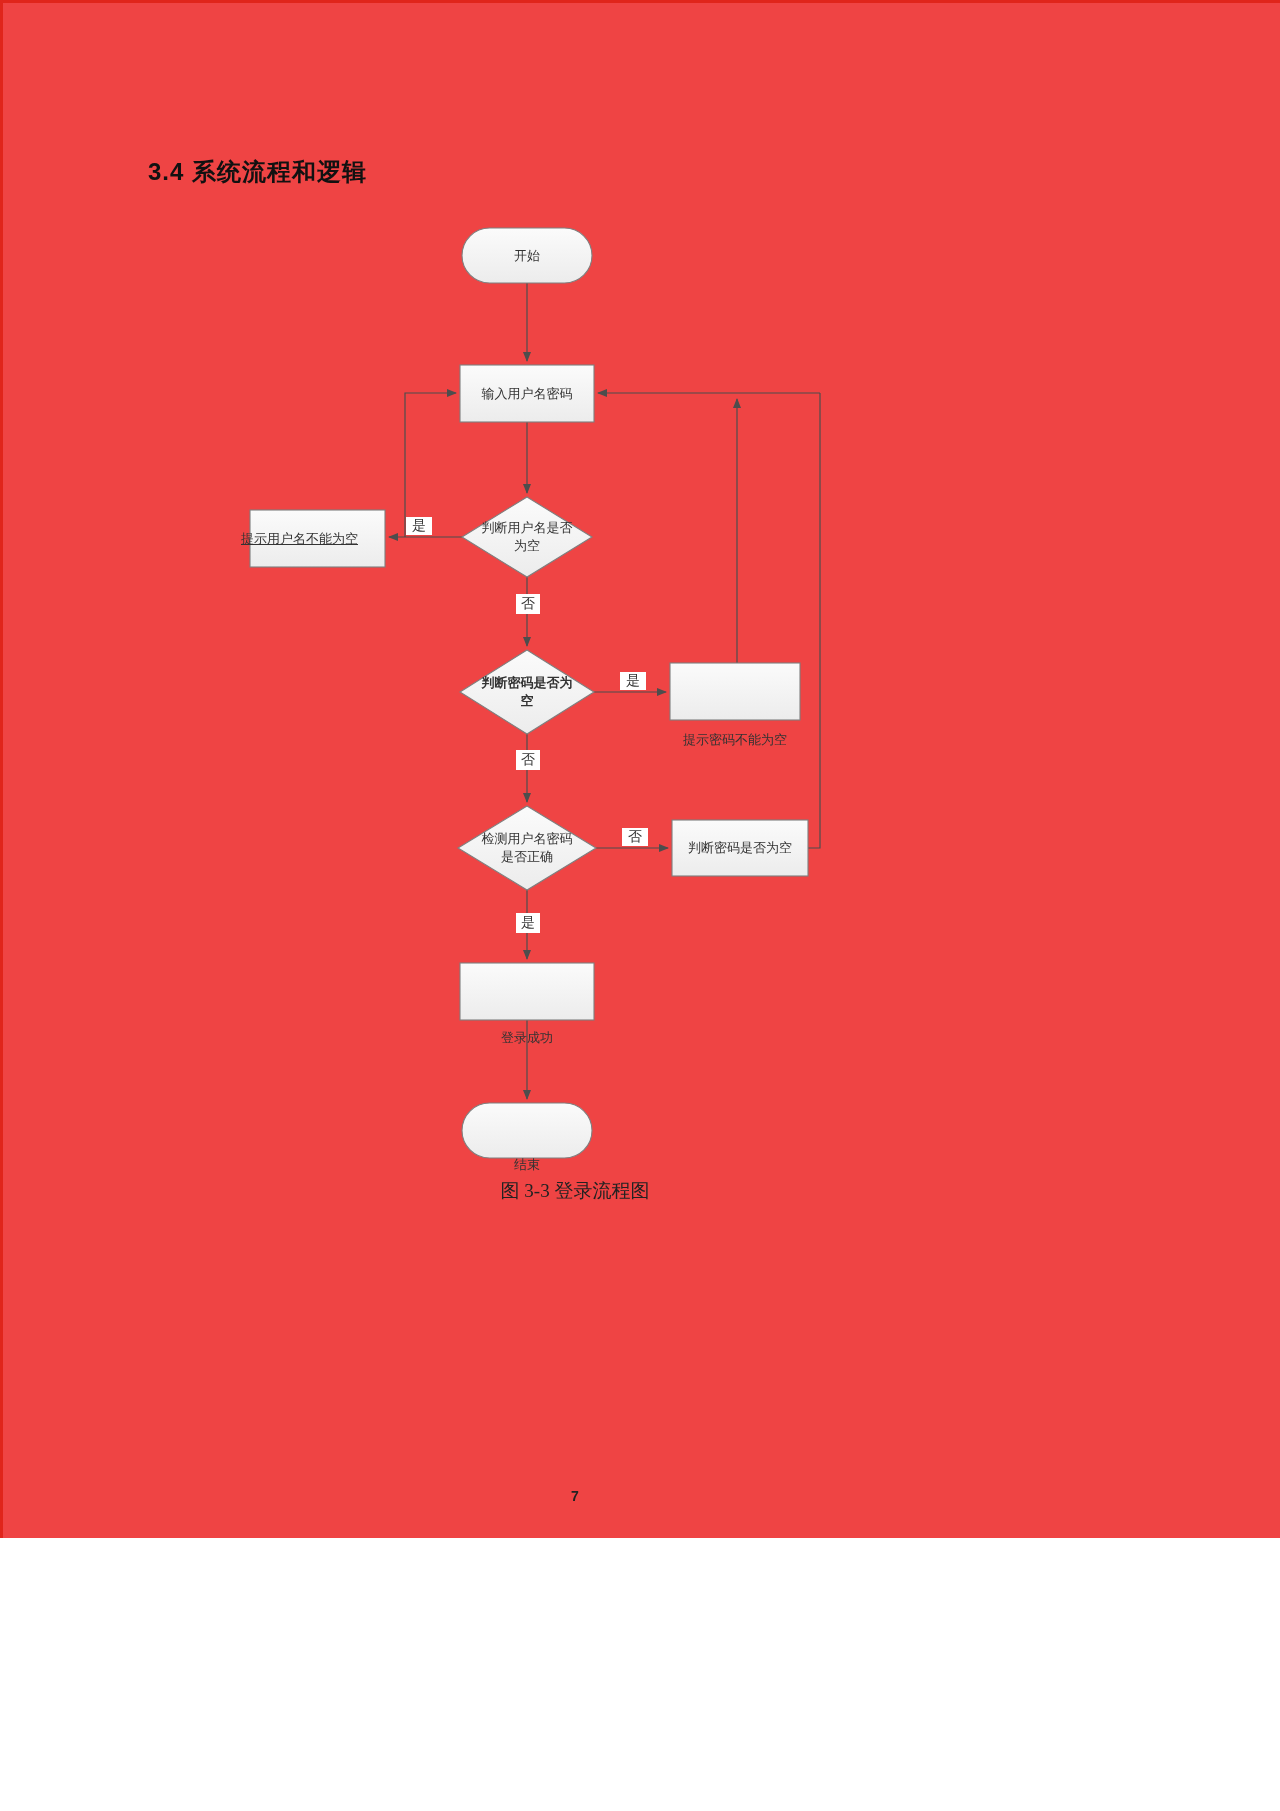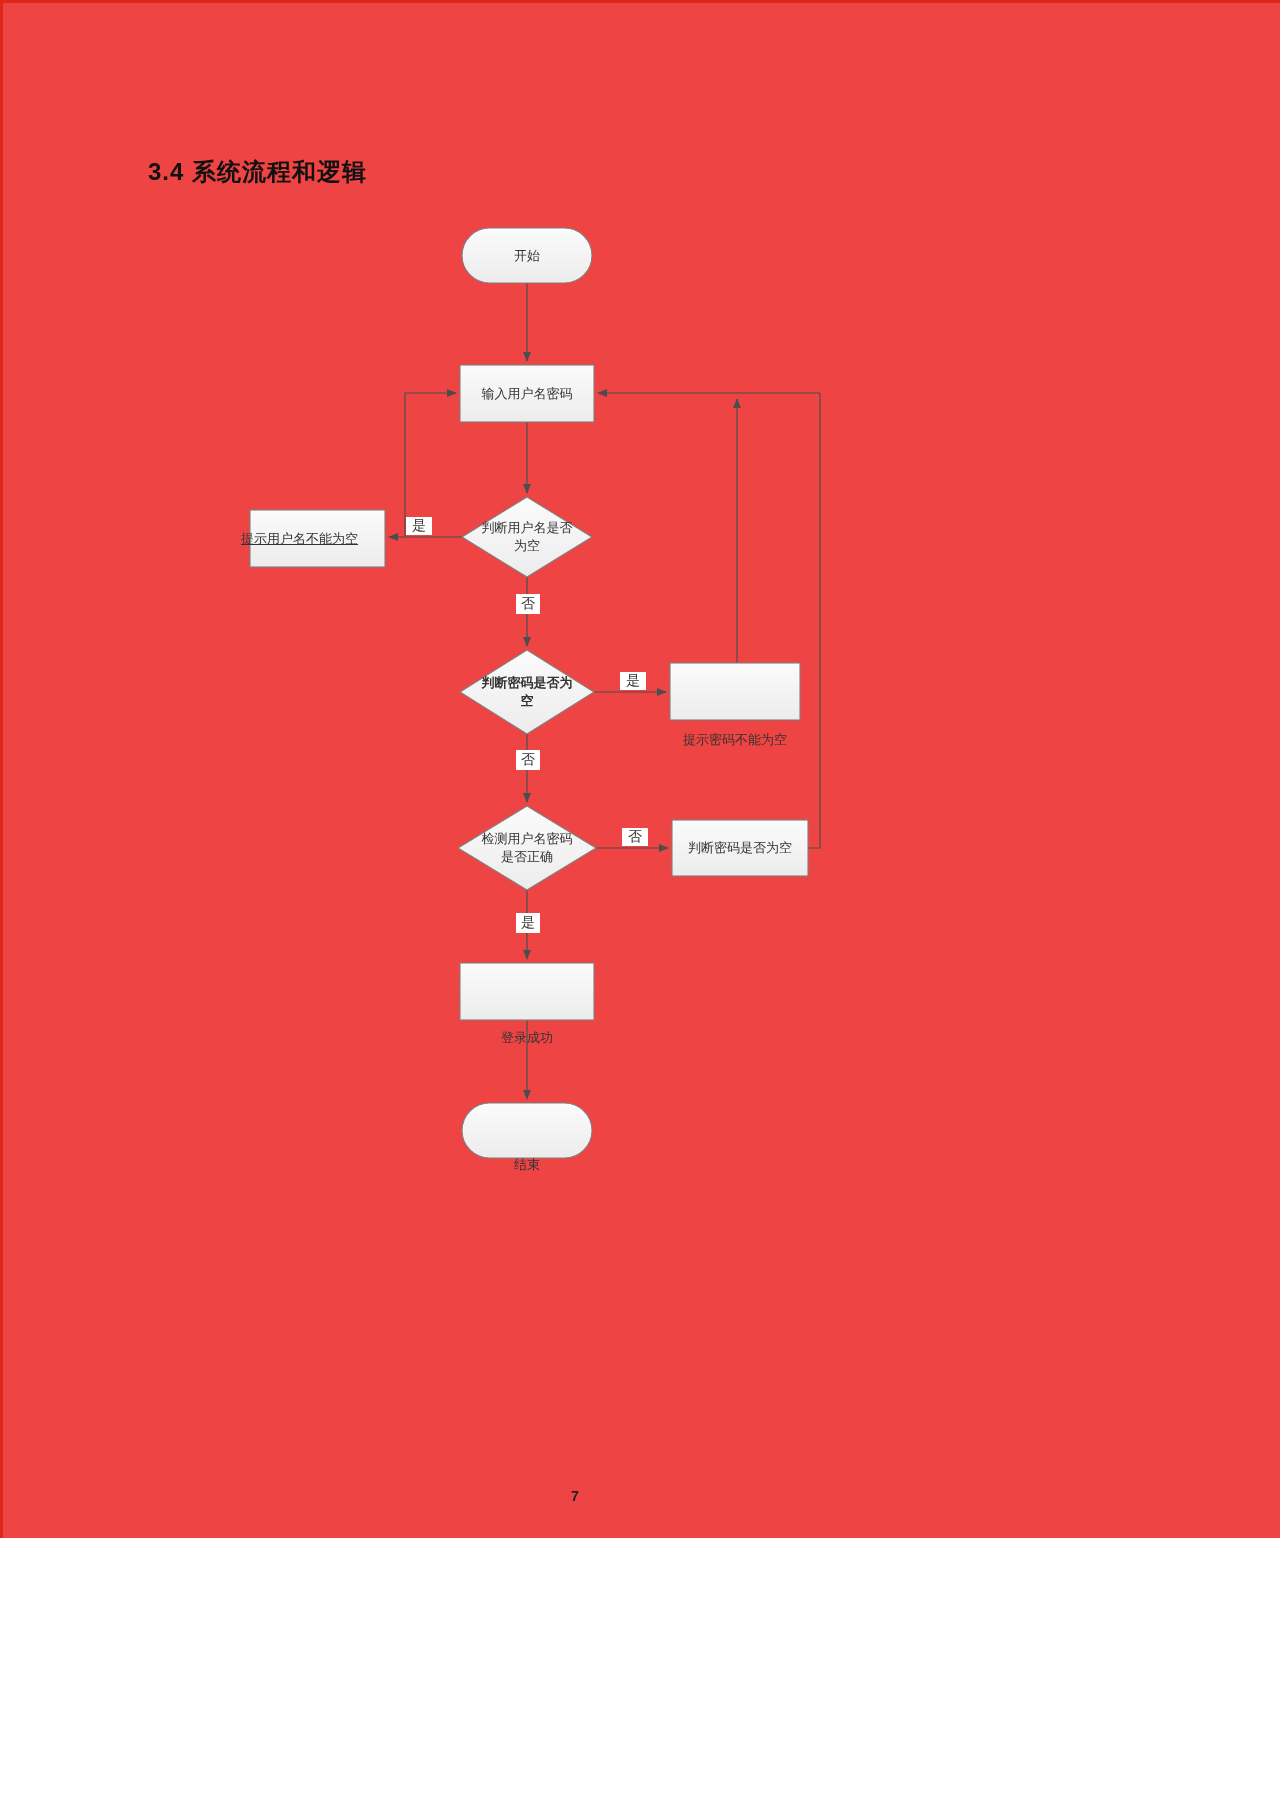--- a/index.html
+++ b/index.html
@@ -143,15 +143,16 @@
   <div class="edge-label" style="left:516px;top:594px;width:22px;height:20px;">否</div>
 
   <div class="edge-label" style="left:620px;top:672px;width:24px;height:18px;">是</div>
 
   <div class="edge-label" style="left:516px;top:750px;width:22px;height:20px;">否</div>
 
   <div class="edge-label" style="left:622px;top:828px;width:24px;height:18px;">否</div>
 
   <div class="edge-label" style="left:516px;top:913px;width:22px;height:20px;">是</div>
 
+  <div class="caption">图 3-3 登录流程图</div>
   <div class="page-number">7</div>
 
 </div>
 
 </body></html>

